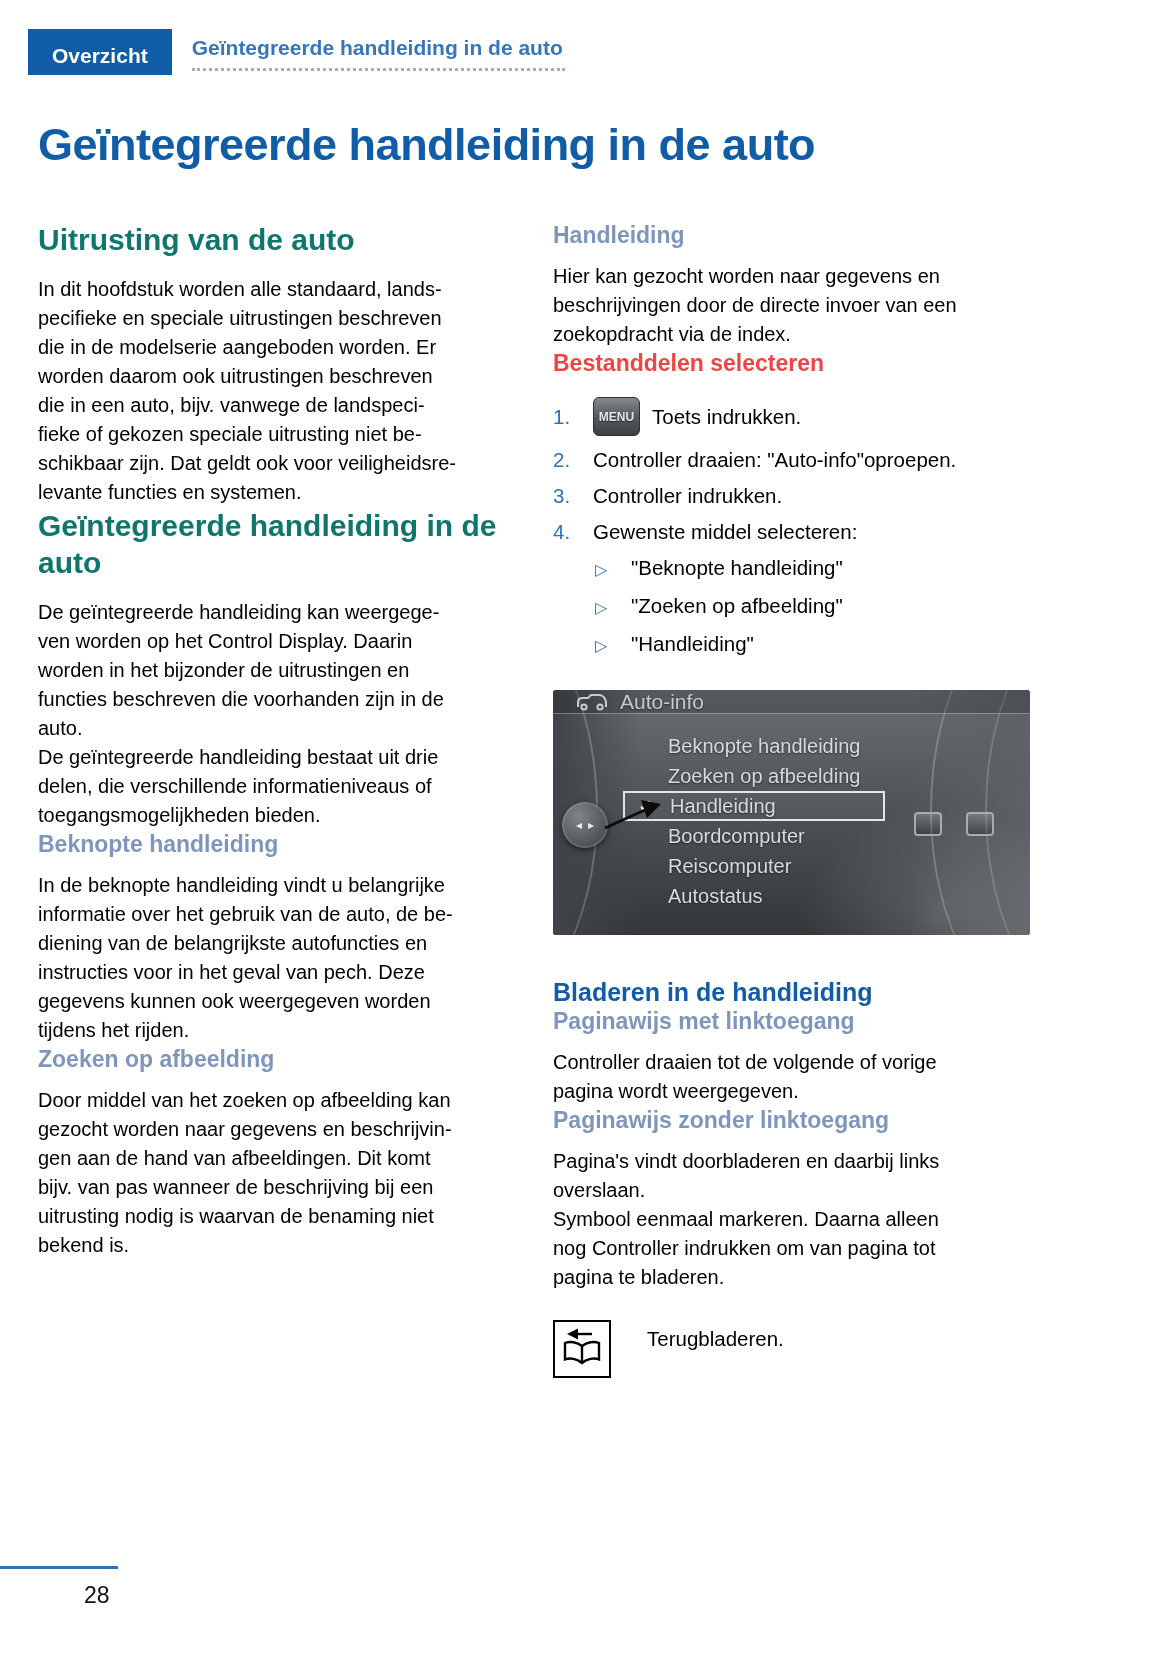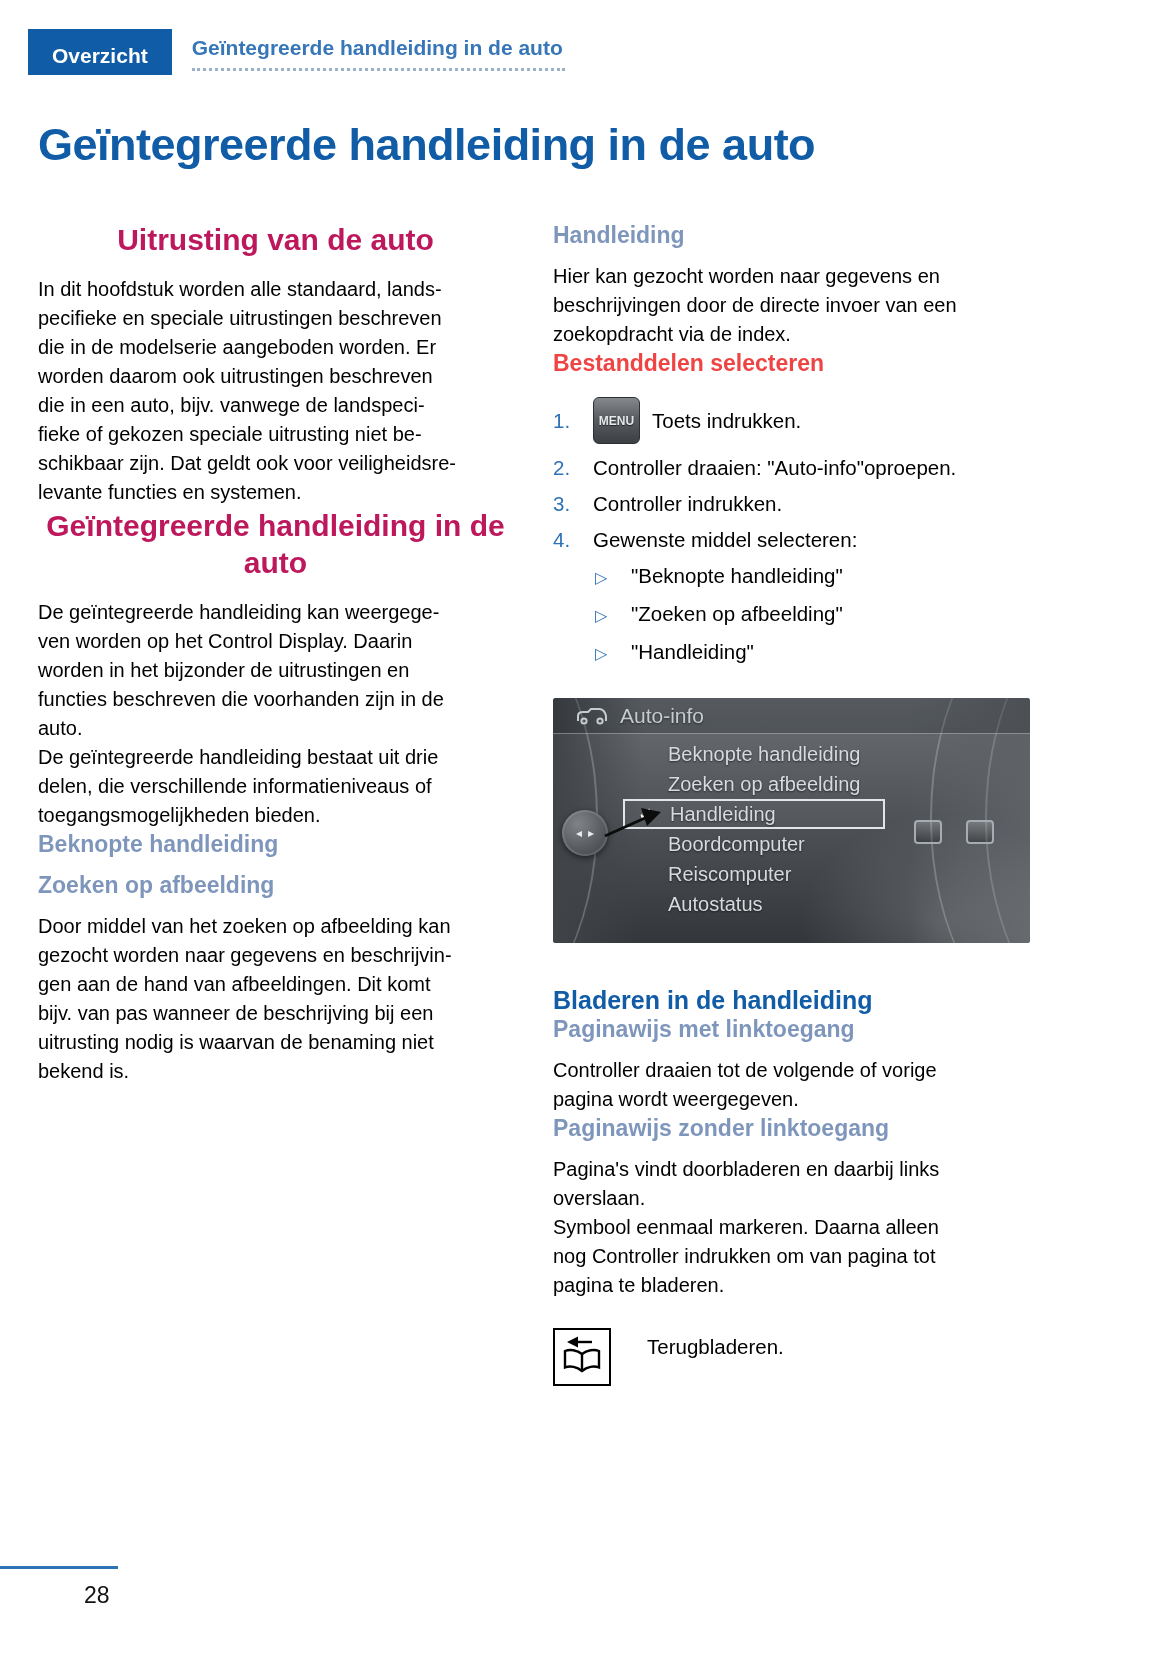--- a/index.html
+++ b/index.html
@@ -21,36 +21,36 @@
   
   h1.page-title {
     margin:44px 0 0 38px; font-size:45px; line-height:52px;
     color:#115ca6; font-weight:bold; letter-spacing:-0.5px;
   }
   
   .cols {
     display:grid; grid-template-columns:475px 477px; column-gap:40px;
     margin:50px 38px 0 38px; align-items:start;
   }
-  h2.sec-h2 { font-size:30px; line-height:37px; color:#be185d; font-weight:bold; margin:0 0 17px;text-align:center; }
+  h2.sec-h2 { font-size:30px; line-height:37px; color:#0f766e; font-weight:bold; margin:0 0 17px; }
   h3.sec-h3 { font-size:23px; line-height:29px; color:#ef4444; font-weight:bold; margin:0 0 15px; }
   h4.sec-h4 { font-size:23px; line-height:28px; color:#7f96bc; font-weight:bold; margin:0 0 13px; }
   h2.bladeren { font-size:25px; line-height:30px; color:#115ca6; font-weight:bold; margin:42px 0 0; }
   p.body { font-size:20px; line-height:29px; white-space:pre-line; margin:0; }
   .mb58 { margin-bottom:58px; } .mb50 { margin-bottom:50px; } .mb44 { margin-bottom:44px; }
   .mb34 { margin-bottom:34px; } .mb30 { margin-bottom:30px; }
   .mt32 { margin-top:32px; } .mt16 { margin-top:16px; }
   
   .steps { margin-top:4px; }
   .step { display:flex; align-items:baseline; font-size:20.5px; line-height:36px; }
   .step-num { width:40px; flex:0 0 40px; color:#2e72b7; }
   .step-first { align-items:center; line-height:normal; padding:4px 0 6px; }
   .menu-btn {
     display:inline-flex; align-items:center; justify-content:center;
-    width:47px; height:47px; margin-right:12px; border-radius:6px;
+    width:47px; height:39px; margin-right:12px; border-radius:6px;
     background:linear-gradient(180deg,#85898d 0%,#5a5e62 45%,#3c4044 100%);
     border:1px solid #2d3033; color:#e6e8ea; font-size:12px; font-weight:bold;
     text-shadow:0 1px 1px rgba(0,0,0,.6); flex:0 0 47px;
   }
   .subitem { display:flex; align-items:baseline; font-size:20.5px; line-height:36px; padding-left:42px; }
   .subitem .marker { width:36px; flex:0 0 36px; color:#2e72b7; font-size:16px; }
   
   .display {
     position:relative; width:477px; height:245px; margin-top:26px; border-radius:3px;
     background:linear-gradient(180deg,#6b6f73 0%,#54585c 40%,#33373b 100%); overflow:hidden;
@@ -60,21 +60,21 @@
   .disp-right { position:absolute; right:0; top:0; bottom:0; width:120px; z-index:1;
     background:linear-gradient(270deg,#5e6266 0%, rgba(94,98,102,0) 100%); }
   .disp-glow { position:absolute; right:-50px; bottom:-90px; width:280px; height:220px; z-index:1;
     background:radial-gradient(ellipse, rgba(255,255,255,.16), transparent 70%); }
   .disp-arc { position:absolute; border-radius:50%; z-index:2; }
   .arc1 { width:240px; height:420px; left:-195px; top:-90px; border-right:2px solid rgba(230,234,238,.25); }
   .arc2 { width:240px; height:420px; right:-140px; top:-90px; border-left:2px solid rgba(230,234,238,.25); }
   .arc3 { width:240px; height:420px; right:-195px; top:-90px; border-left:2px solid rgba(230,234,238,.2); }
   .disp-header {
     position:relative; z-index:3; display:flex; align-items:center; gap:11px;
-    height:36px; padding-left:22px; color:#c6cbd0; font-size:21px;
+    height:24px; padding-left:22px; color:#c6cbd0; font-size:21px;
     background:rgba(15,19,23,.22); border-bottom:1px solid rgba(255,255,255,.35);
     text-shadow:0 1px 2px rgba(0,0,0,.5);
   }
   .disp-menu { position:absolute; left:0; top:41px; width:100%; list-style:none; z-index:4; }
   .disp-menu li {
     height:30px; line-height:30px; padding-left:115px; color:#d7dbde; font-size:20px;
     text-shadow:0 1px 2px rgba(0,0,0,.55);
   }
   .disp-menu li.selected {
     margin-left:70px; padding-left:45px; width:262px; line-height:26px;
@@ -138,20 +138,26 @@
 ven worden op het Control Display. Daarin
 worden in het bijzonder de uitrustingen en
 functies beschreven die voorhanden zijn in de
 auto.</p>
 
       <p class="body mb44">De geïntegreerde handleiding bestaat uit drie
 delen, die verschillende informatieniveaus of
 toegangsmogelijkheden bieden.</p>
 
       <h4 class="sec-h4">Beknopte handleiding</h4>
+      <p class="body mb34">In de beknopte handleiding vindt u belangrijke
+informatie over het gebruik van de auto, de be-
+diening van de belangrijkste autofuncties en
+instructies voor in het geval van pech. Deze
+gegevens kunnen ook weergegeven worden
+tijdens het rijden.</p>
 
       <h4 class="sec-h4">Zoeken op afbeelding</h4>
       <p class="body">Door middel van het zoeken op afbeelding kan
 gezocht worden naar gegevens en beschrijvin-
 gen aan de hand van afbeeldingen. Dit komt
 bijv. van pas wanneer de beschrijving bij een
 uitrusting nodig is waarvan de benaming niet
 bekend is.</p>
 
     </div>

